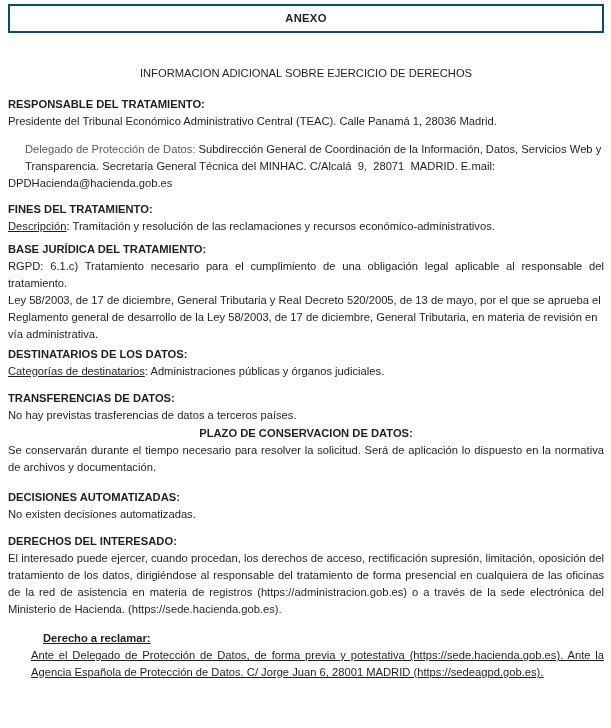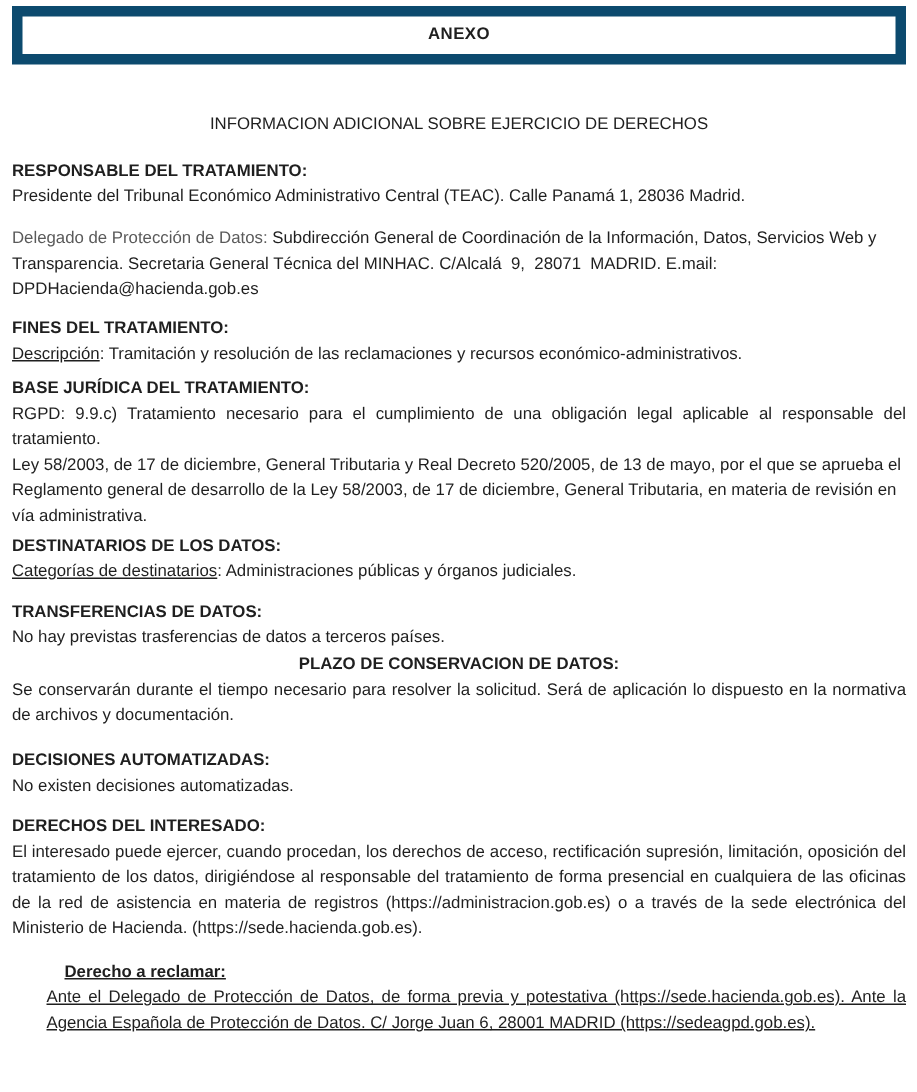--- a/index.html
+++ b/index.html
@@ -13,42 +13,42 @@
   body {
     font-family: "Liberation Sans", sans-serif;
     font-size: 11.2px;
     line-height: 17px;
     color: #1f1f1f;
     -webkit-font-smoothing: antialiased;
   }
   .page { padding: 4px 7px 0 8px; }
 
   .anexo-box {
-    border: 7px solid #0c4a6e;
+    border: 2px solid #0c4a6e;
     height: 25px;
     line-height: 25px;
     text-align: center;
     font-weight: bold;
     letter-spacing: 0.3px;
   }
 
   .doc-title {
     margin-top: 32px;
     text-align: center;
     font-weight: normal;
   }
 
   .h { font-weight: bold; }
   .u { text-decoration: underline; text-align: right; }
   .justify { text-align: justify; }
   .dpo-label { color: #5a5a5a; }
 
   
   .mt-resp-h   { margin-top: 14px; }
-  .mt-dpo      { margin-top: 11px; }
+  .mt-dpo      { margin-top: 11px; margin-left: 17px; }
   .mt-fines-h  { margin-top: 9px; }
   .mt-base-h   { margin-top: 6px; }
   .mt-dest-h   { margin-top: 3px; }
   .mt-trans-h  { margin-top: 10px; }
   .mt-plazo-h  { margin-top: 1px; text-align: center; }
   .mt-dec-h    { margin-top: 13px; }
   .mt-der-h    { margin-top: 10px; }
   .mt-reclamar { margin-top: 12px; text-decoration: underline; }
 
   .reclamar-block { margin-left: 23px; }
@@ -72,21 +72,21 @@
     <span class="dpo-label">Delegado de Protección de Datos:</span><span> Subdirección General de Coordinación de la Información, Datos, Servicios Web y Transparencia. Secretaria General Técnica del MINHAC. C/Alcalá&nbsp; 9,&nbsp; 28071&nbsp; MADRID. E.mail:</span>
   </div>
   <div>DPDHacienda@hacienda.gob.es</div>
 
   <div class="h mt-fines-h">FINES DEL TRATAMIENTO:</div>
   <div>
     <span class="u">Descripción</span><span>: Tramitación y resolución de las reclamaciones y recursos económico-administrativos.</span>
   </div>
 
   <div class="h mt-base-h">BASE JURÍDICA DEL TRATAMIENTO:</div>
-  <div class="justify">RGPD: 9.9.c) Tratamiento necesario para el cumplimiento de una obligación legal aplicable al responsable del tratamiento.</div>
+  <div class="justify">RGPD: 6.1.c) Tratamiento necesario para el cumplimiento de una obligación legal aplicable al responsable del tratamiento.</div>
   <div>Ley 58/2003, de 17 de diciembre, General Tributaria y Real Decreto 520/2005, de 13 de mayo, por el que se aprueba el Reglamento general de desarrollo de la Ley 58/2003, de 17 de diciembre, General Tributaria, en materia de revisión en vía administrativa.</div>
 
   <div class="h mt-dest-h">DESTINATARIOS DE LOS DATOS:</div>
   <div>
     <span class="u">Categorías de destinatarios</span><span>: Administraciones públicas y órganos judiciales.</span>
   </div>
 
   <div class="h mt-trans-h">TRANSFERENCIAS DE DATOS:</div>
   <div>No hay previstas trasferencias de datos a terceros países.</div>
 

